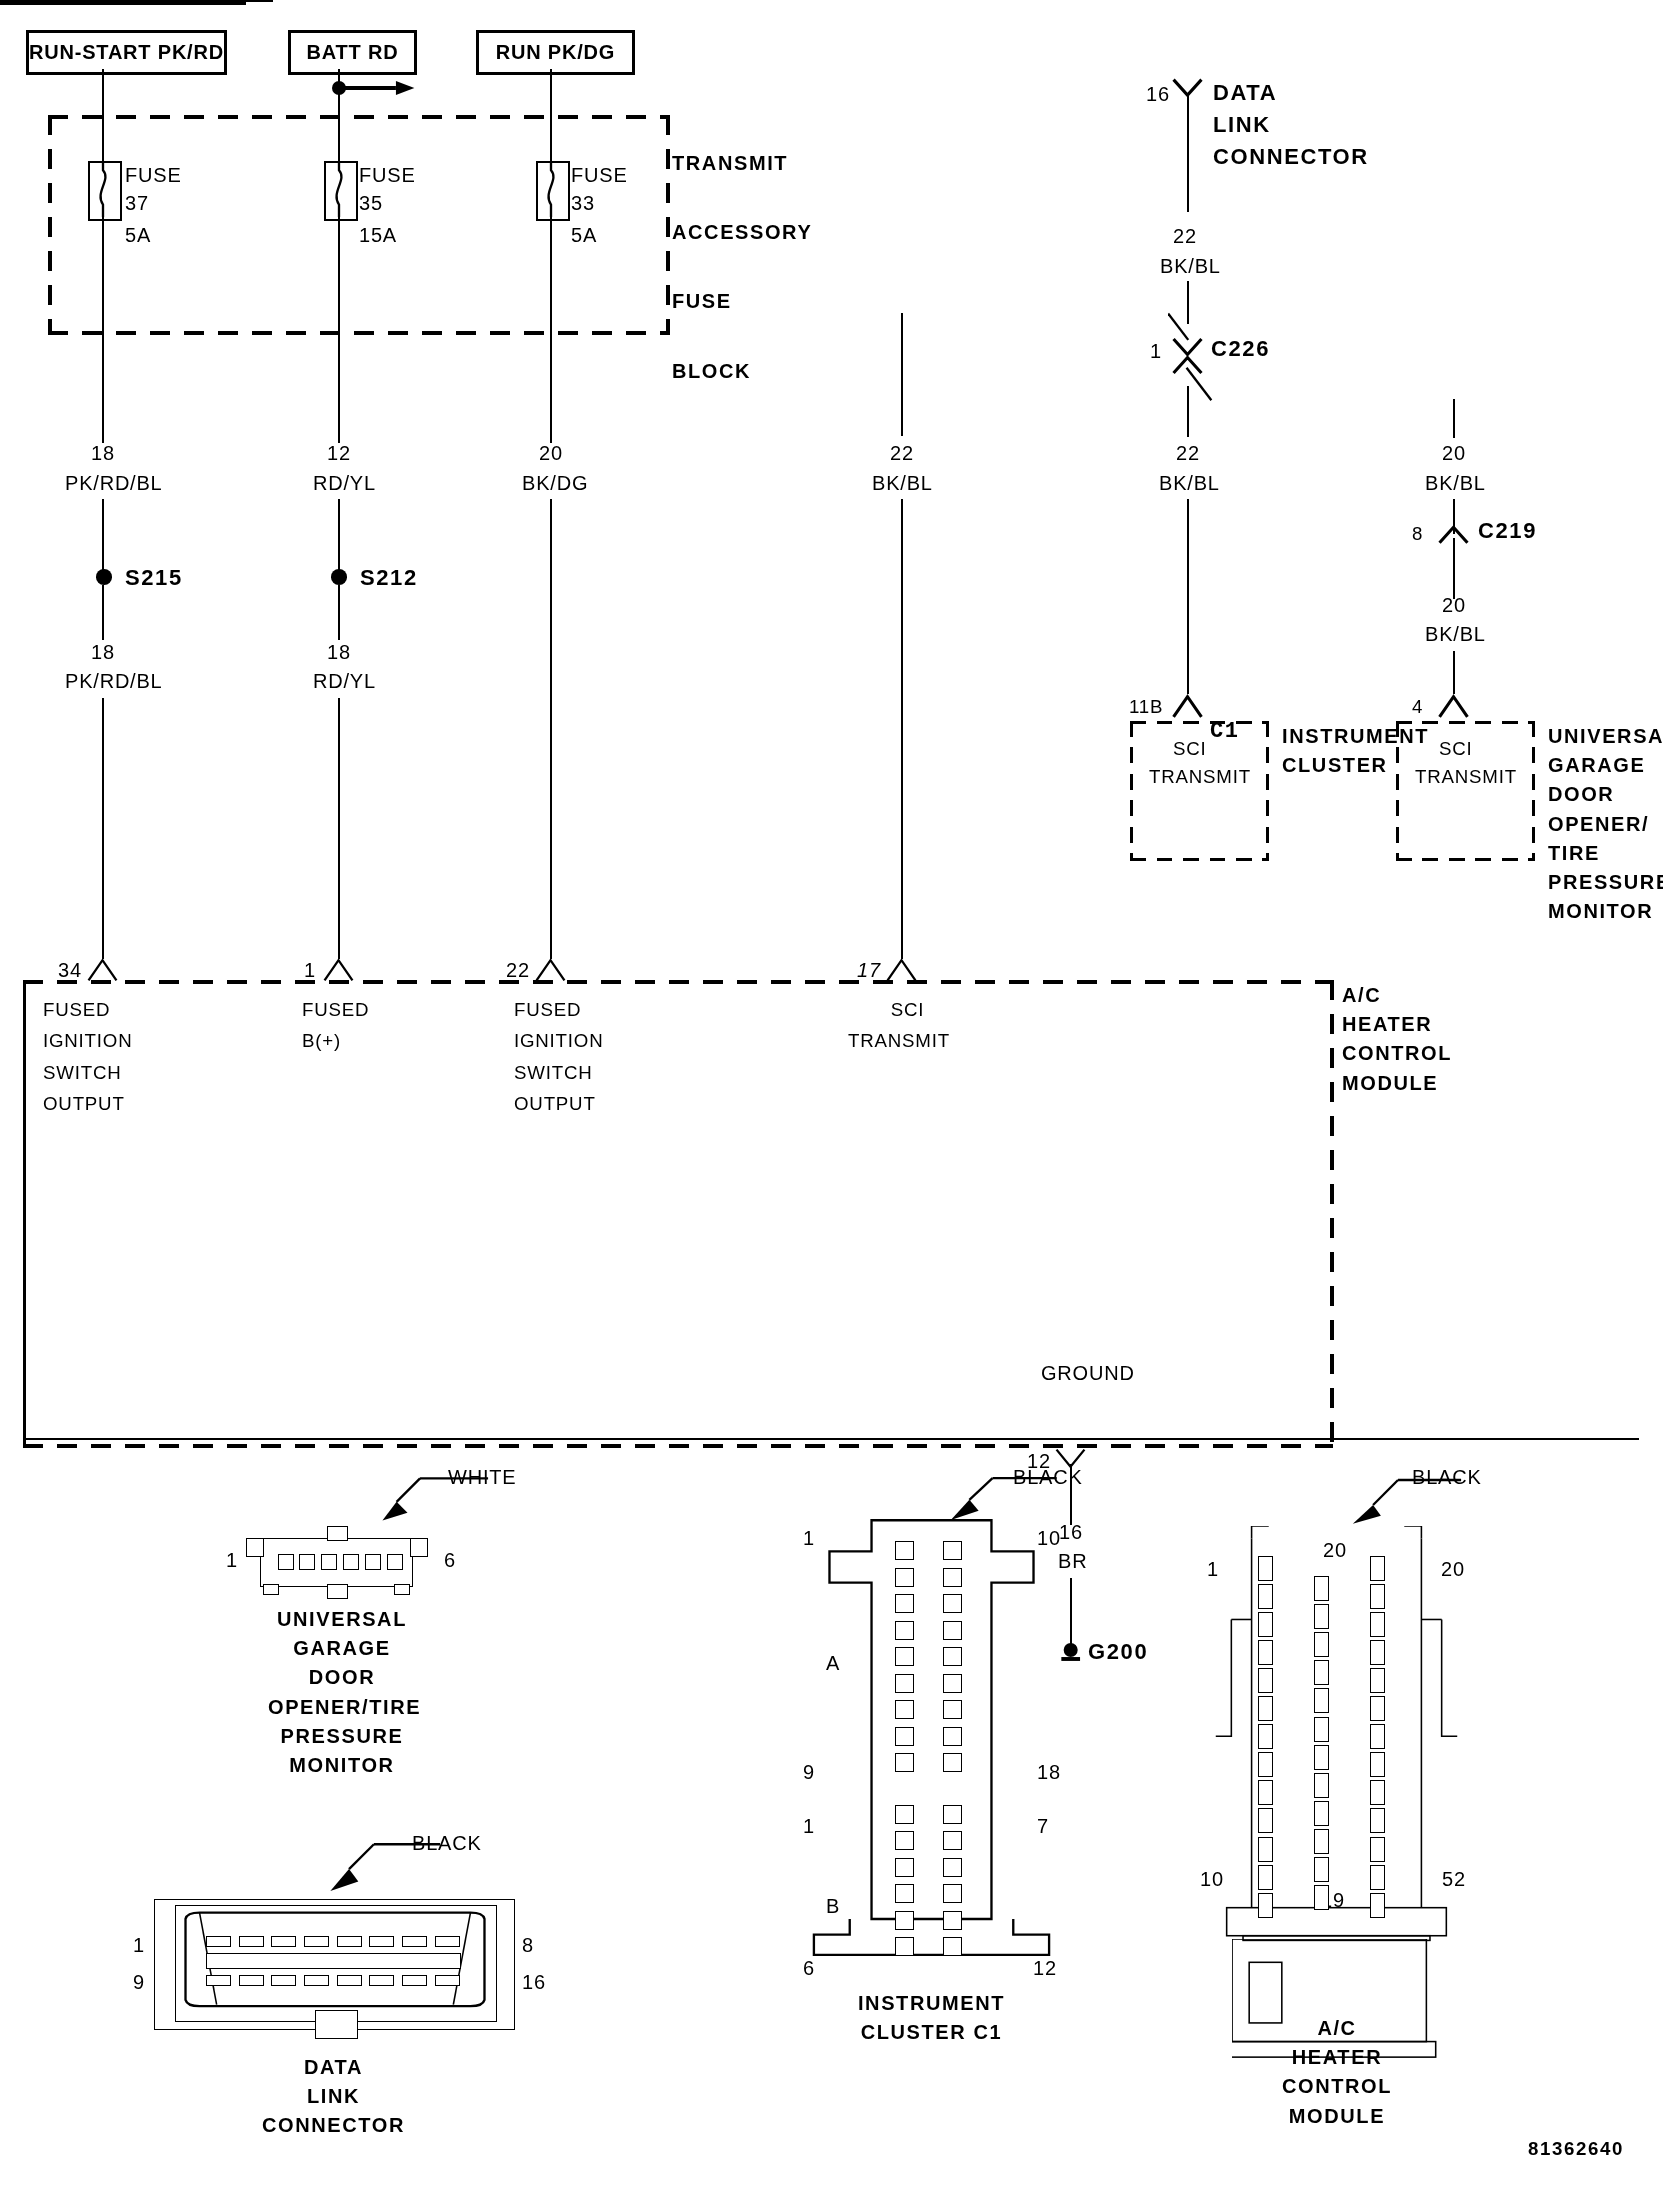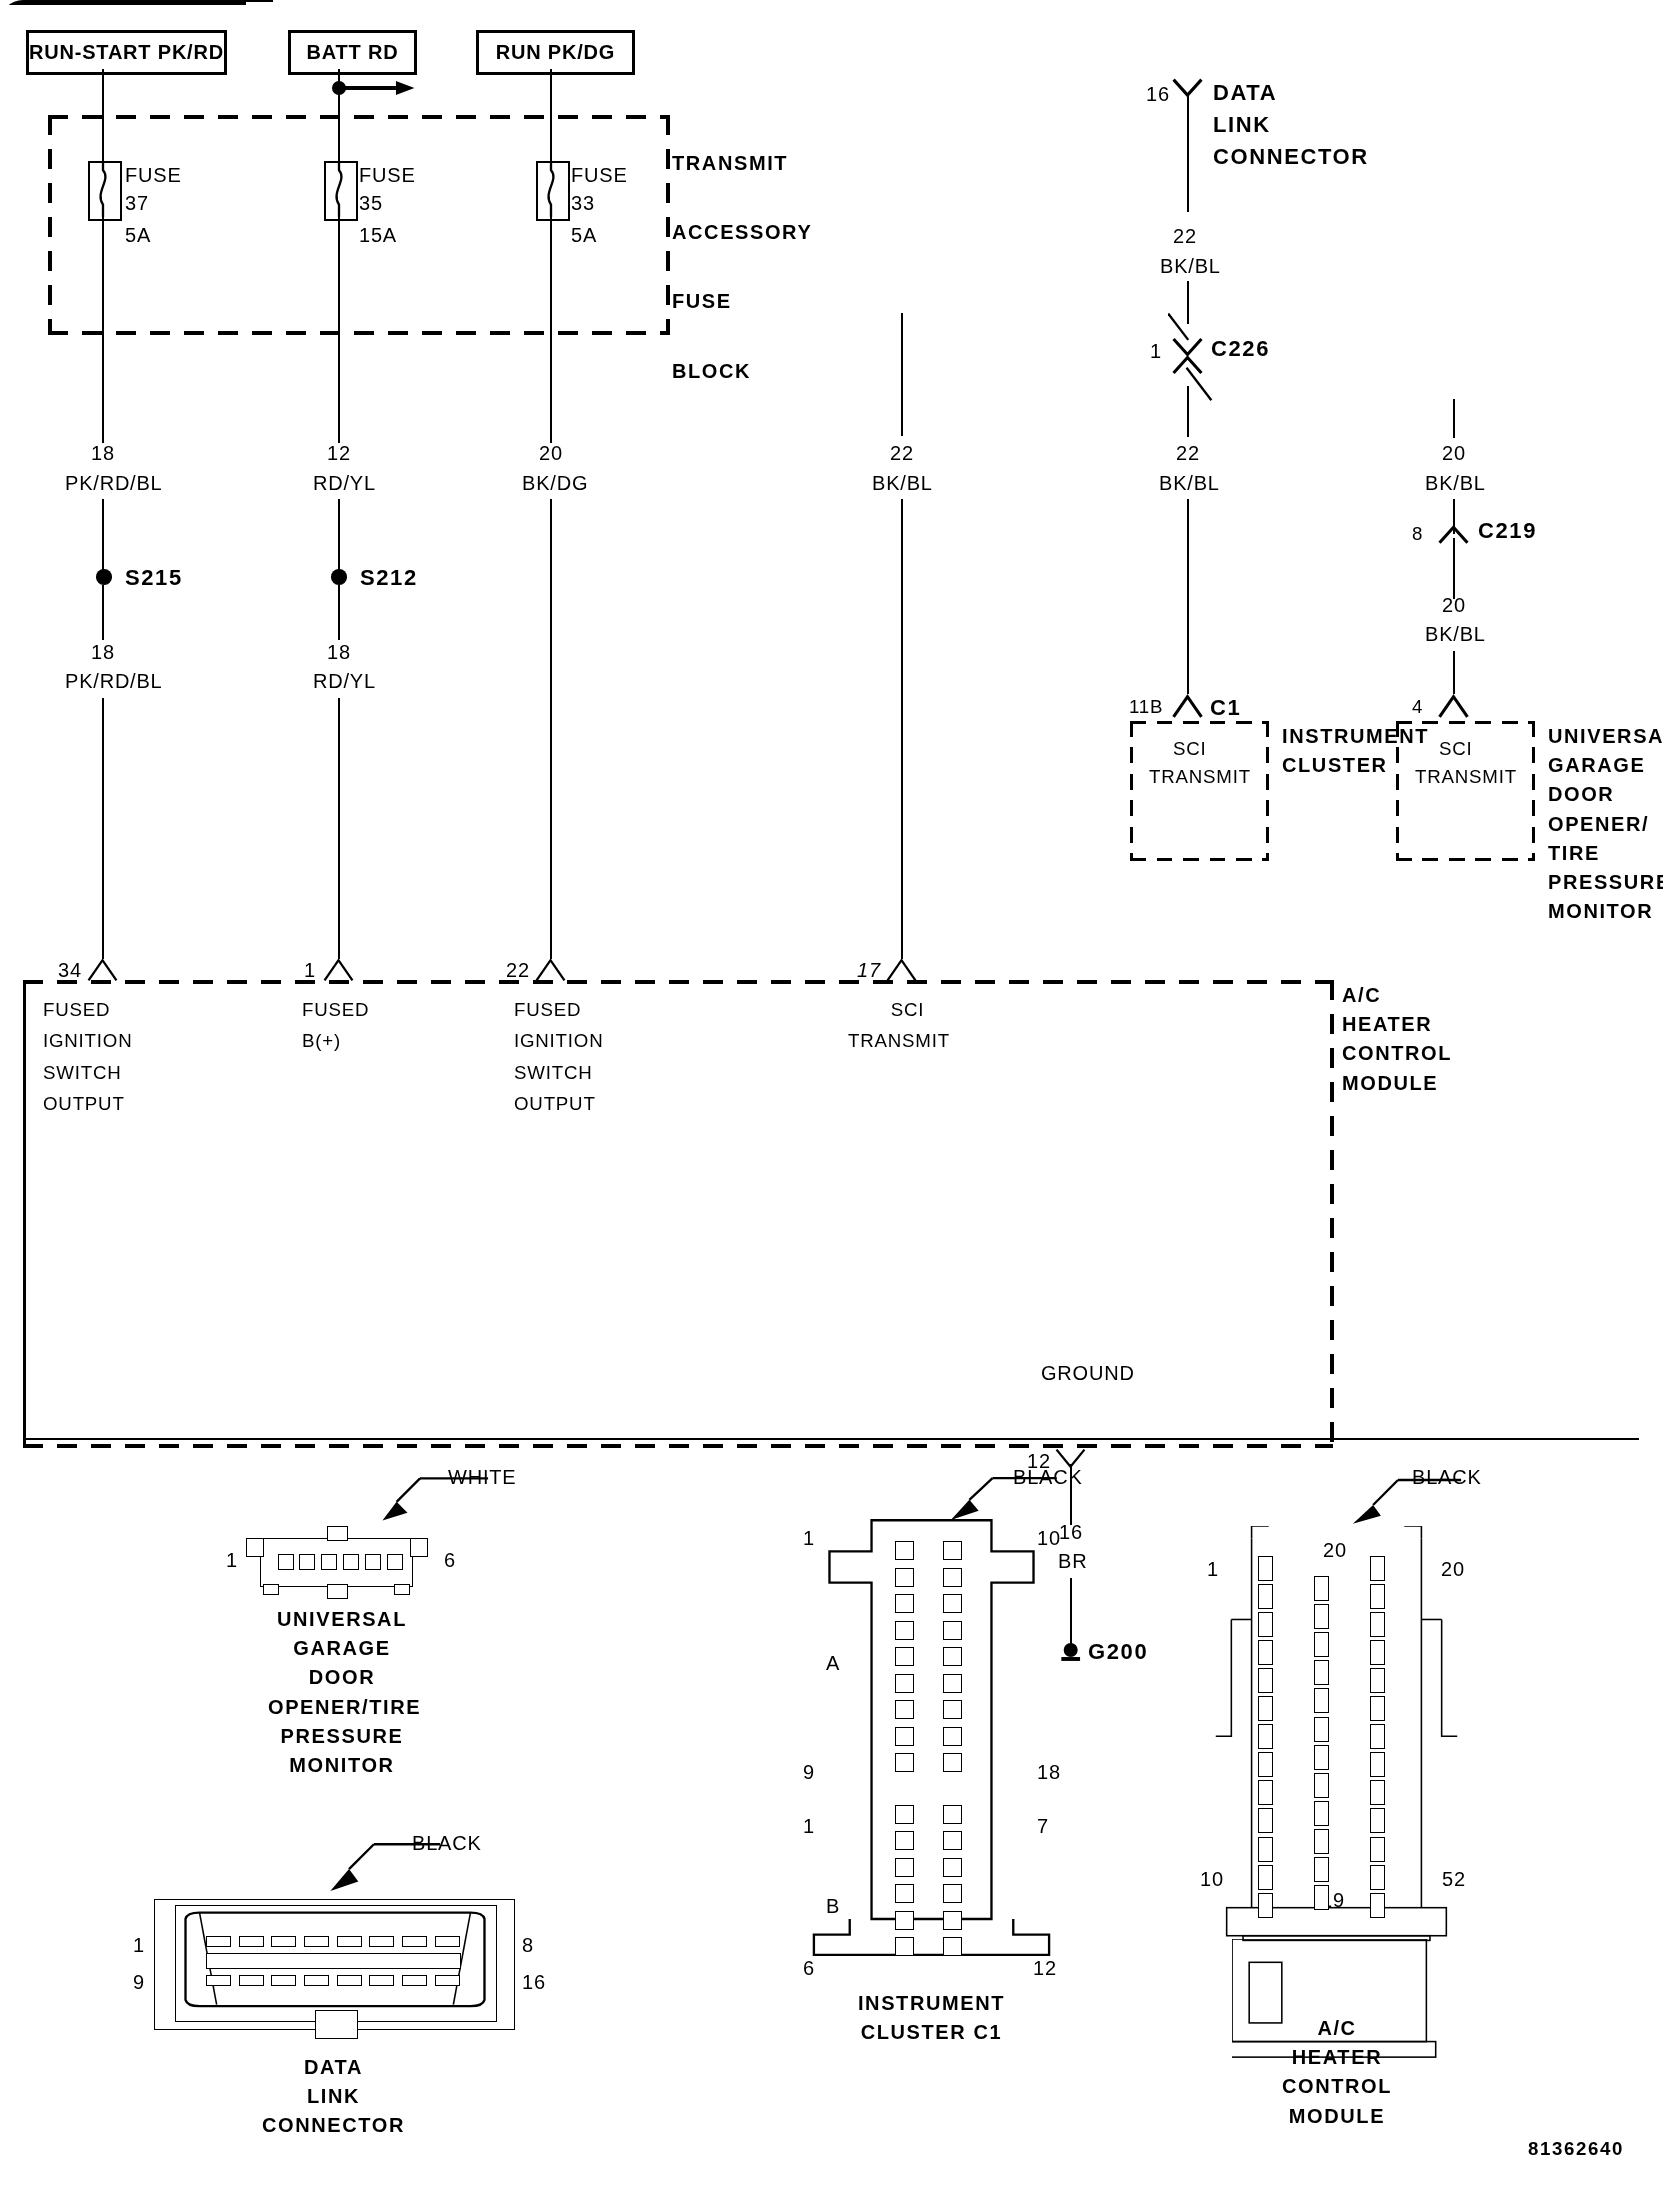--- a/index.html
+++ b/index.html
@@ -1,17 +1,17 @@
 <!DOCTYPE html>
 <html style="font-size:12.5px"><head>
 <meta charset="utf-8">
 <style>
   html,body{margin:0;padding:0;background:#fff;}
   body{font-family:"Liberation Sans",sans-serif;}
-  #sheet{position:relative;width:1664px;height:2205px;background:#fff;overflow:hidden;border-radius:23px;}
+  #sheet{position:relative;width:1664px;height:2205px;background:#fff;overflow:hidden;}
   .abs{position:absolute;}
   
   .lbl{position:absolute;color:#000;white-space:pre;line-height:1.05;}
   .thin{font-family:"Liberation Sans",sans-serif;font-weight:400;letter-spacing:0.8px;}
   .bold{font-family:"Liberation Sans",sans-serif;font-weight:700;letter-spacing:1.6px;}
   .t24{font-size:18.7px;}
   .t26{font-size:20px;}
   .t28{font-size:22px;}
   
   .wire{position:absolute;background:#000;}
@@ -177,21 +177,21 @@
   <div class="lbl bold t28" style="left:360px;top:566px;">S212</div>
   <div class="wire vw" style="left:338px;top:585px;height:55px;"></div>
   <div class="lbl thin t26" style="left:327px;top:642px;">18</div>
   <div class="lbl thin t26" style="left:313px;top:671px;">RD/YL</div>
   <div class="wire vw" style="left:338px;top:698px;height:261px;"></div>
 
   <svg class="abs" style="left:1172px;top:692px;" width="31" height="28" viewBox="0 0 40 36">
     <path d="M2 32 L20 6 L38 32" stroke="#000" stroke-width="4" fill="none"></path>
   </svg>
   <div class="lbl thin t24" style="left:1129px;top:697px;">11B</div>
-  <div class="lbl bold t28" style="left:1210px;top:696px;">C1</div>
+  <div class="lbl bold t28" style="left:1210px;top:720px;font-family:Liberation Mono, monospace;">C1</div>
 
   <div class="dashHs" style="left:1130px;top:721px;width:139px;"></div>
   <div class="dashVs" style="left:1130px;top:721px;height:140px;"></div>
   <div class="dashHs" style="left:1130px;top:858px;width:139px;"></div>
   <div class="dashVs" style="left:1266px;top:721px;height:140px;"></div>
   <div class="lbl thin t24" style="left:1173px;top:739px;">SCI</div>
   <div class="lbl thin t24" style="left:1149px;top:767px;">TRANSMIT</div>
   <div style="position:absolute;left:1282px;top:725px;">
     <div class="bold t26">INSTRUMENT</div>
     <div class="bold t26" style="margin-top:6.2px">CLUSTER</div>

